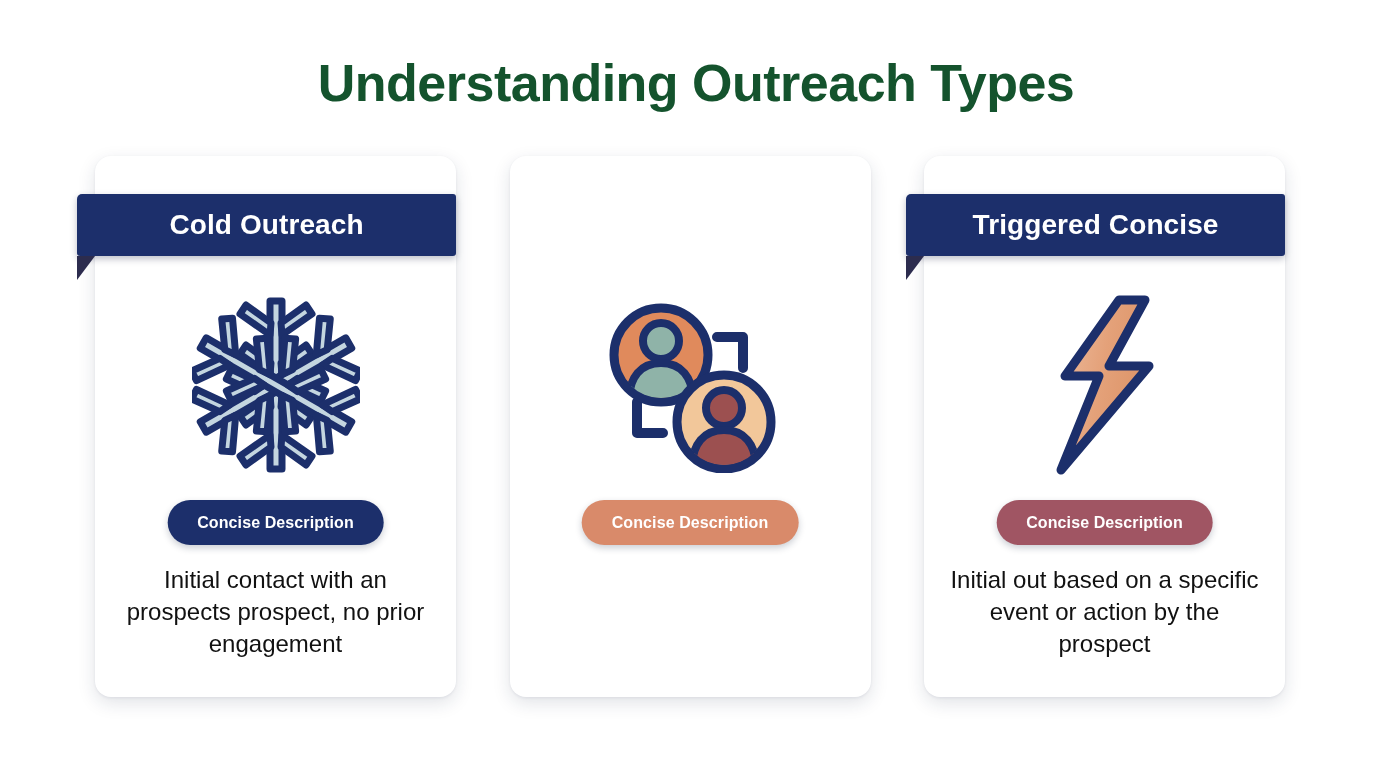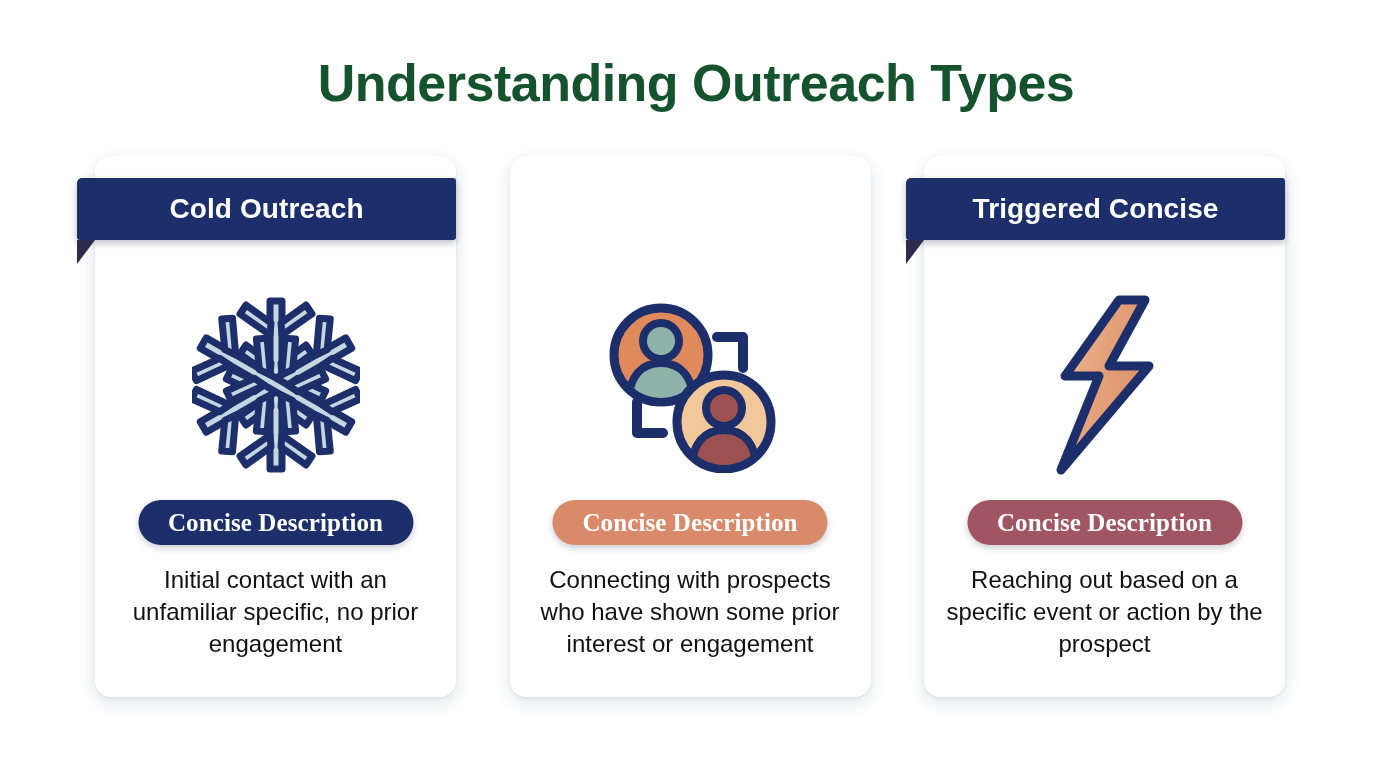--- a/index.html
+++ b/index.html
@@ -58,21 +58,21 @@
     box-shadow: 0 6px 18px rgba(24, 35, 70, 0.13),
                 0 1px 3px rgba(24, 35, 70, 0.07);
     display: flex;
     flex-direction: column;
     align-items: center;
   }
 
   
   .ribbon-wrap {
     position: absolute;
-    top: 22px;
+    top: 38px;
     left: -18px;
     width: 379px;
     height: 62px;
   }
   .ribbon {
     position: absolute;
     top: 0;
     left: 0;
     width: 379px;
     height: 62px;
@@ -125,25 +125,24 @@
     padding: 0 30px;
     border-radius: 23px;
     display: flex;
     align-items: center;
     justify-content: center;
     box-shadow: 0 3px 7px rgba(20, 30, 60, 0.22);
     white-space: nowrap;
   }
   .pill-label {
     color: #ffffff;
-    font-size: 25px;
+    font-size: 16px;
     font-weight: 700;
     letter-spacing: 0.1px;
     line-height: 23px;
-    font-family: Liberation Serif, serif;
   }
 
   
   .desc {
     position: absolute;
     top: 408px;
     left: 18px;
     width: 325px;
     text-align: center;
     font-size: 24px;
@@ -213,21 +212,21 @@
               </g>
             </g>
           </g>
         </svg>
       </div>
 
       <div class="pill" style="background:#1c2f6b">
         <span class="pill-label">Concise Description</span>
       </div>
 
-      <div class="desc">Initial contact with an unfamiliar specific, no prior engagement</div>
+      <div class="desc">Initial contact with an prospects prospect, no prior engagement</div>
     </div>
 
     <div class="card">
 
 
       <div class="icon-area">
         <svg width="180" height="176" viewBox="0 0 180 176">
 
           <g fill="none" stroke="#1c2f6b" stroke-width="10" stroke-linecap="round" stroke-linejoin="round">
             <path d="M 117 40 L 143 40 L 143 71"></path>
@@ -255,21 +254,20 @@
               <path d="M 124 133 C 104 133 92 147 92 171 L 92 183 L 156 183 L 156 171 C 156 147 144 133 124 133 Z" fill="#9c5050" stroke="#1c2f6b" stroke-width="8" stroke-linejoin="round"></path>
             </g>
           </g>
         </svg>
       </div>
 
       <div class="pill" style="background:#d98a6a">
         <span class="pill-label">Concise Description</span>
       </div>
 
-      <div class="desc">Connecting with prospects who have shown some prior interest or engagement</div>
     </div>
 
     <div class="card">
 
       <div class="ribbon-wrap">
         <div class="ribbon">
           <span class="ribbon-title">Triggered Concise</span>
         </div>
         <div class="ribbon-fold"></div>
       </div>
@@ -284,17 +282,17 @@
             </linearGradient>
           </defs>
           <path d="M 74 8 L 20 84 L 54 84 L 16 178 L 104 74 L 64 74 L 100 8 Z" fill="url(#boltGrad)" stroke="#1c2f6b" stroke-width="9" stroke-linejoin="round" stroke-linecap="round"></path>
         </svg>
       </div>
 
       <div class="pill" style="background:#a05563">
         <span class="pill-label">Concise Description</span>
       </div>
 
-      <div class="desc">Reaching out based on a specific event or action by the prospect</div>
+      <div class="desc">Initial out based on a specific event or action by the prospect</div>
     </div>
 
   </div>
 </div>
 
 </body></html>

